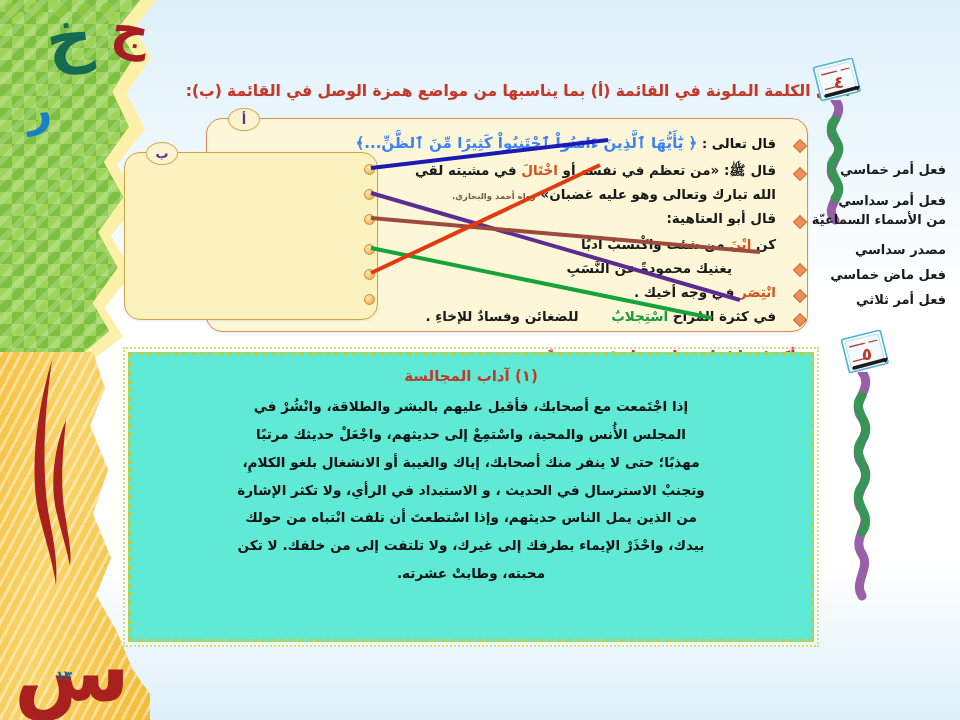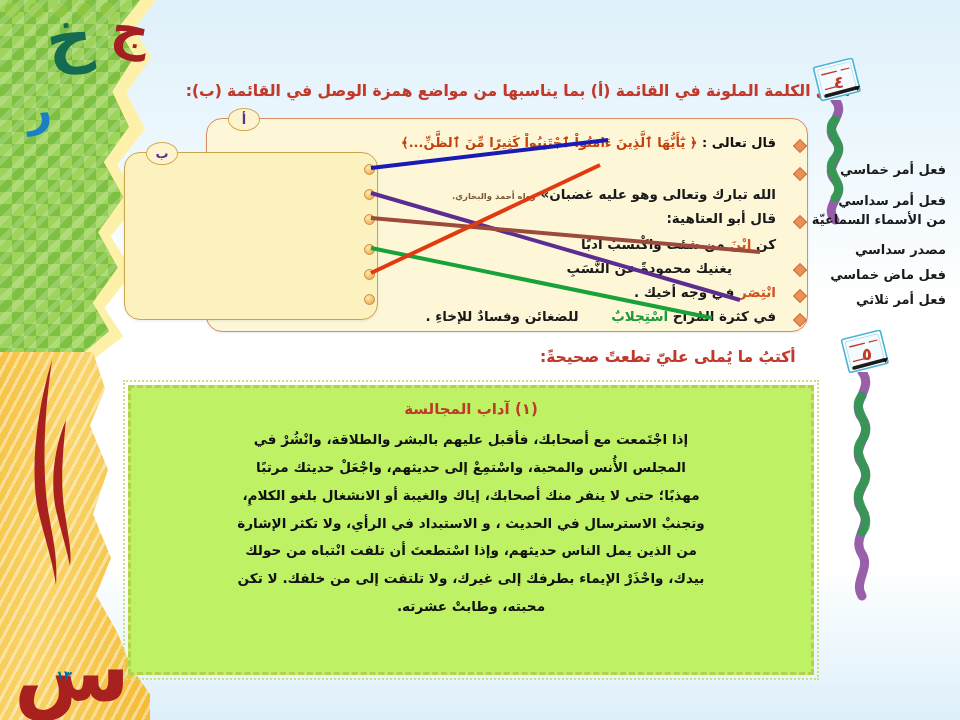--- a/index.html
+++ b/index.html
@@ -81,21 +81,21 @@
   }
   .tag-a{left:228px;top:108px;}
   .tag-b{left:146px;top:142px;}
 
   .a-lines{position:absolute;left:214px;top:126px;width:584px;height:200px;}
   .a-row{
     display:flex;align-items:center;justify-content:flex-start;
     font-size:13.5px;color:#1a1a1a;font-weight:700;line-height:1.25;
   }
   .a-text{direction:rtl;text-align:right;padding-right:6px;}
-  .verse{color:#c2410c;font-weight:700;font-size:13px;}
+  .verse{color:#3b82f6;font-weight:700;font-size:15px;}
   .hl-red{color:#d2531f;}
   .hl-green{color:#1a9a3c;margin-left:28px;}
   .tiny{font-size:8.5px;color:#7a5a3a;font-weight:600;}
 
   .b-item{
     position:absolute;right:14px;direction:rtl;text-align:right;
     font-size:13px;font-weight:700;color:#1a1a1a;white-space:nowrap;
   }
 
   .bullet{
@@ -105,22 +105,22 @@
   }
   .diamond{
     position:absolute;width:8px;height:8px;background:#e8915a;
     transform:rotate(45deg);border:1px solid #d4703c;z-index:5;
   }
 
   .match-svg{position:absolute;left:0;top:0;width:960px;height:720px;pointer-events:none;z-index:7;}
 
   
   .dict-box{
-    position:absolute;left:128px;top:385px;width:680px;height:284px;
-    background:#bef264;
+    position:absolute;left:128px;top:352px;width:680px;height:284px;
+    background:#5eead4;
     border:3px dashed #b5cf4e;
     outline:2px dotted #cfe07a;outline-offset:3px;
   }
   .dict-title{
     text-align:center;color:#c0392b;font-weight:700;font-size:15px;margin-top:12px;
     direction:rtl;
   }
   .dict-body{
     direction:rtl;text-align:center;color:#111;font-weight:700;
     font-size:13.6px;line-height:2.05;margin:8px 26px 0 26px;
@@ -175,20 +175,25 @@
   <div class="panel panel-a"></div>
   <div class="tag tag-a">أ</div>
 
   <div class="a-lines">
     <div class="a-row" style="position:absolute;right:16px;top:8px;">
       <div class="a-text">
         <span style="color:#111;font-weight:700;font-size:13px;margin-top:35px;">قال تعالى : </span><span class="verse">﴿ يَٰٓأَيُّهَا ٱلَّذِينَ ءَامَنُواْ </span><span class="verse hl">ٱجْتَنِبُواْ</span><span class="verse"> كَثِيرًا مِّنَ ٱلظَّنِّ...﴾</span>
       </div>
     </div>
 
+    <div class="a-row" style="position:absolute;right:16px;top:36px;">
+      <div class="a-text">
+        <span>قال ﷺ: «من تعظم في نفسه أو </span><span class="hl-red">اخْتَالَ</span><span> في مشيته لقي</span>
+      </div>
+    </div>
     <div class="a-row" style="position:absolute;right:16px;top:60px;">
       <div class="a-text">
         <span>الله تبارك وتعالى وهو عليه غضبان»</span>
         <span class="tiny">رواه أحمد والبخاري.</span>
       </div>
     </div>
 
     <div class="a-row" style="position:absolute;right:16px;top:84px;">
       <div class="a-text">قال أبو العتاهية:</div>
     </div>

